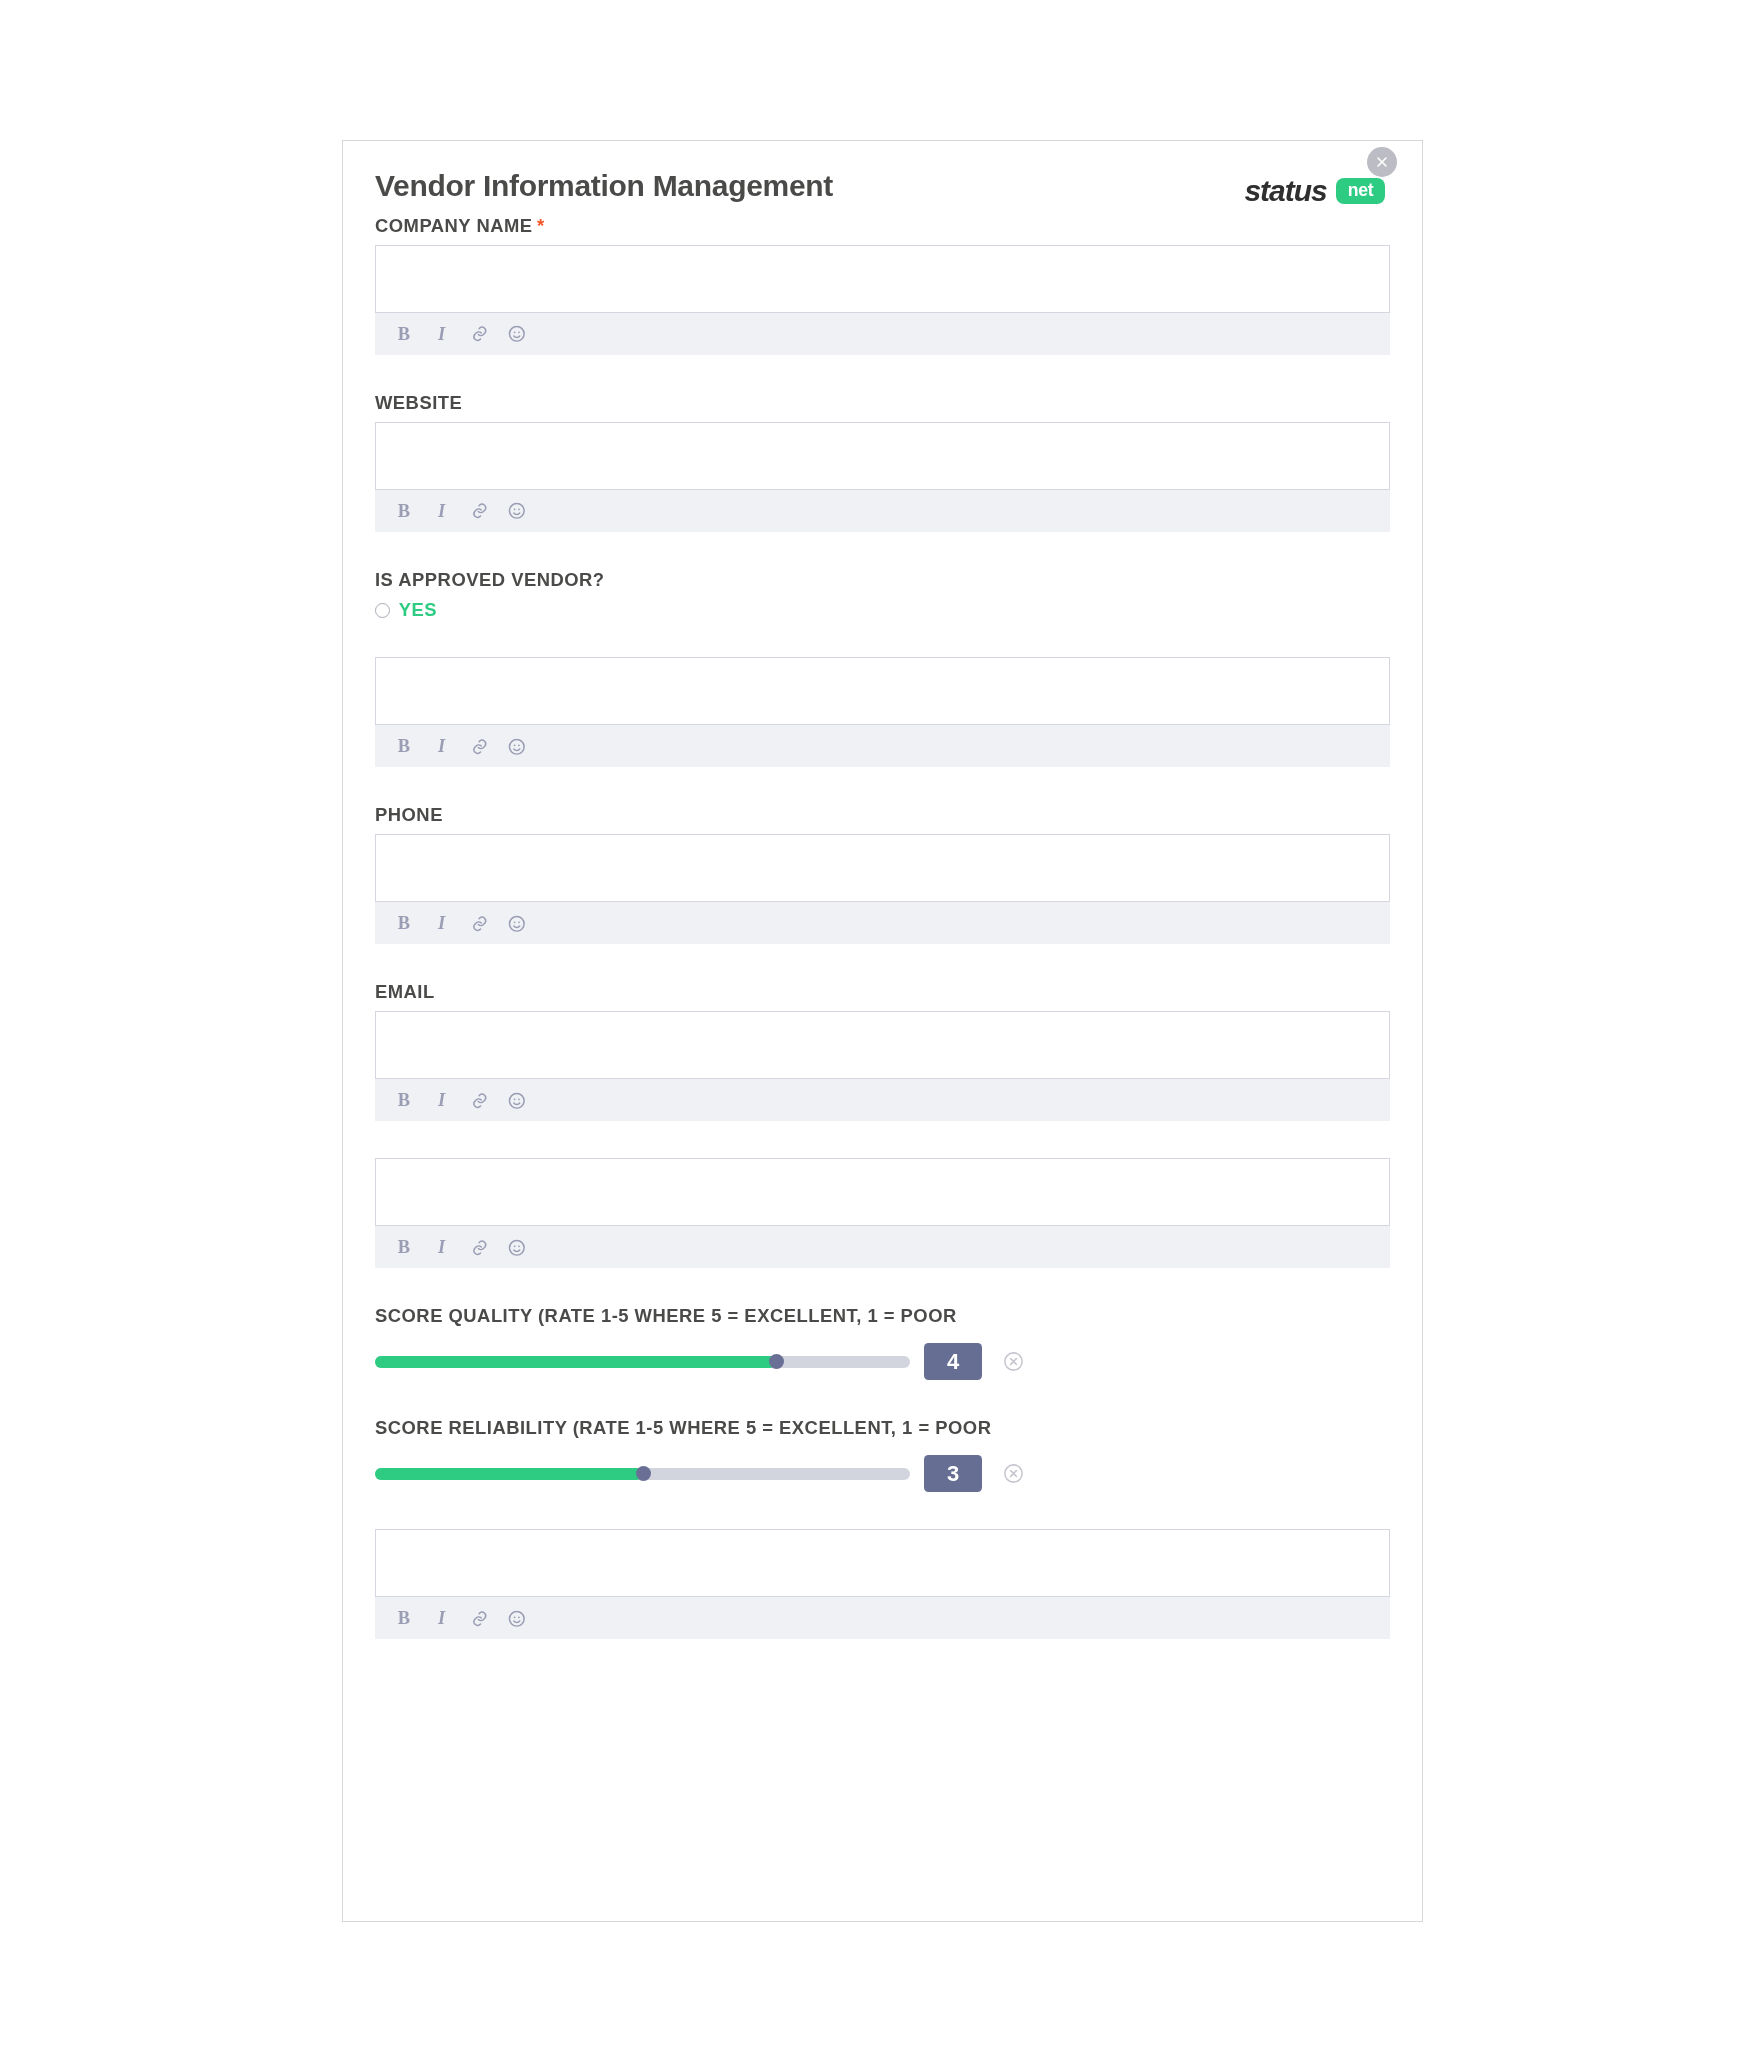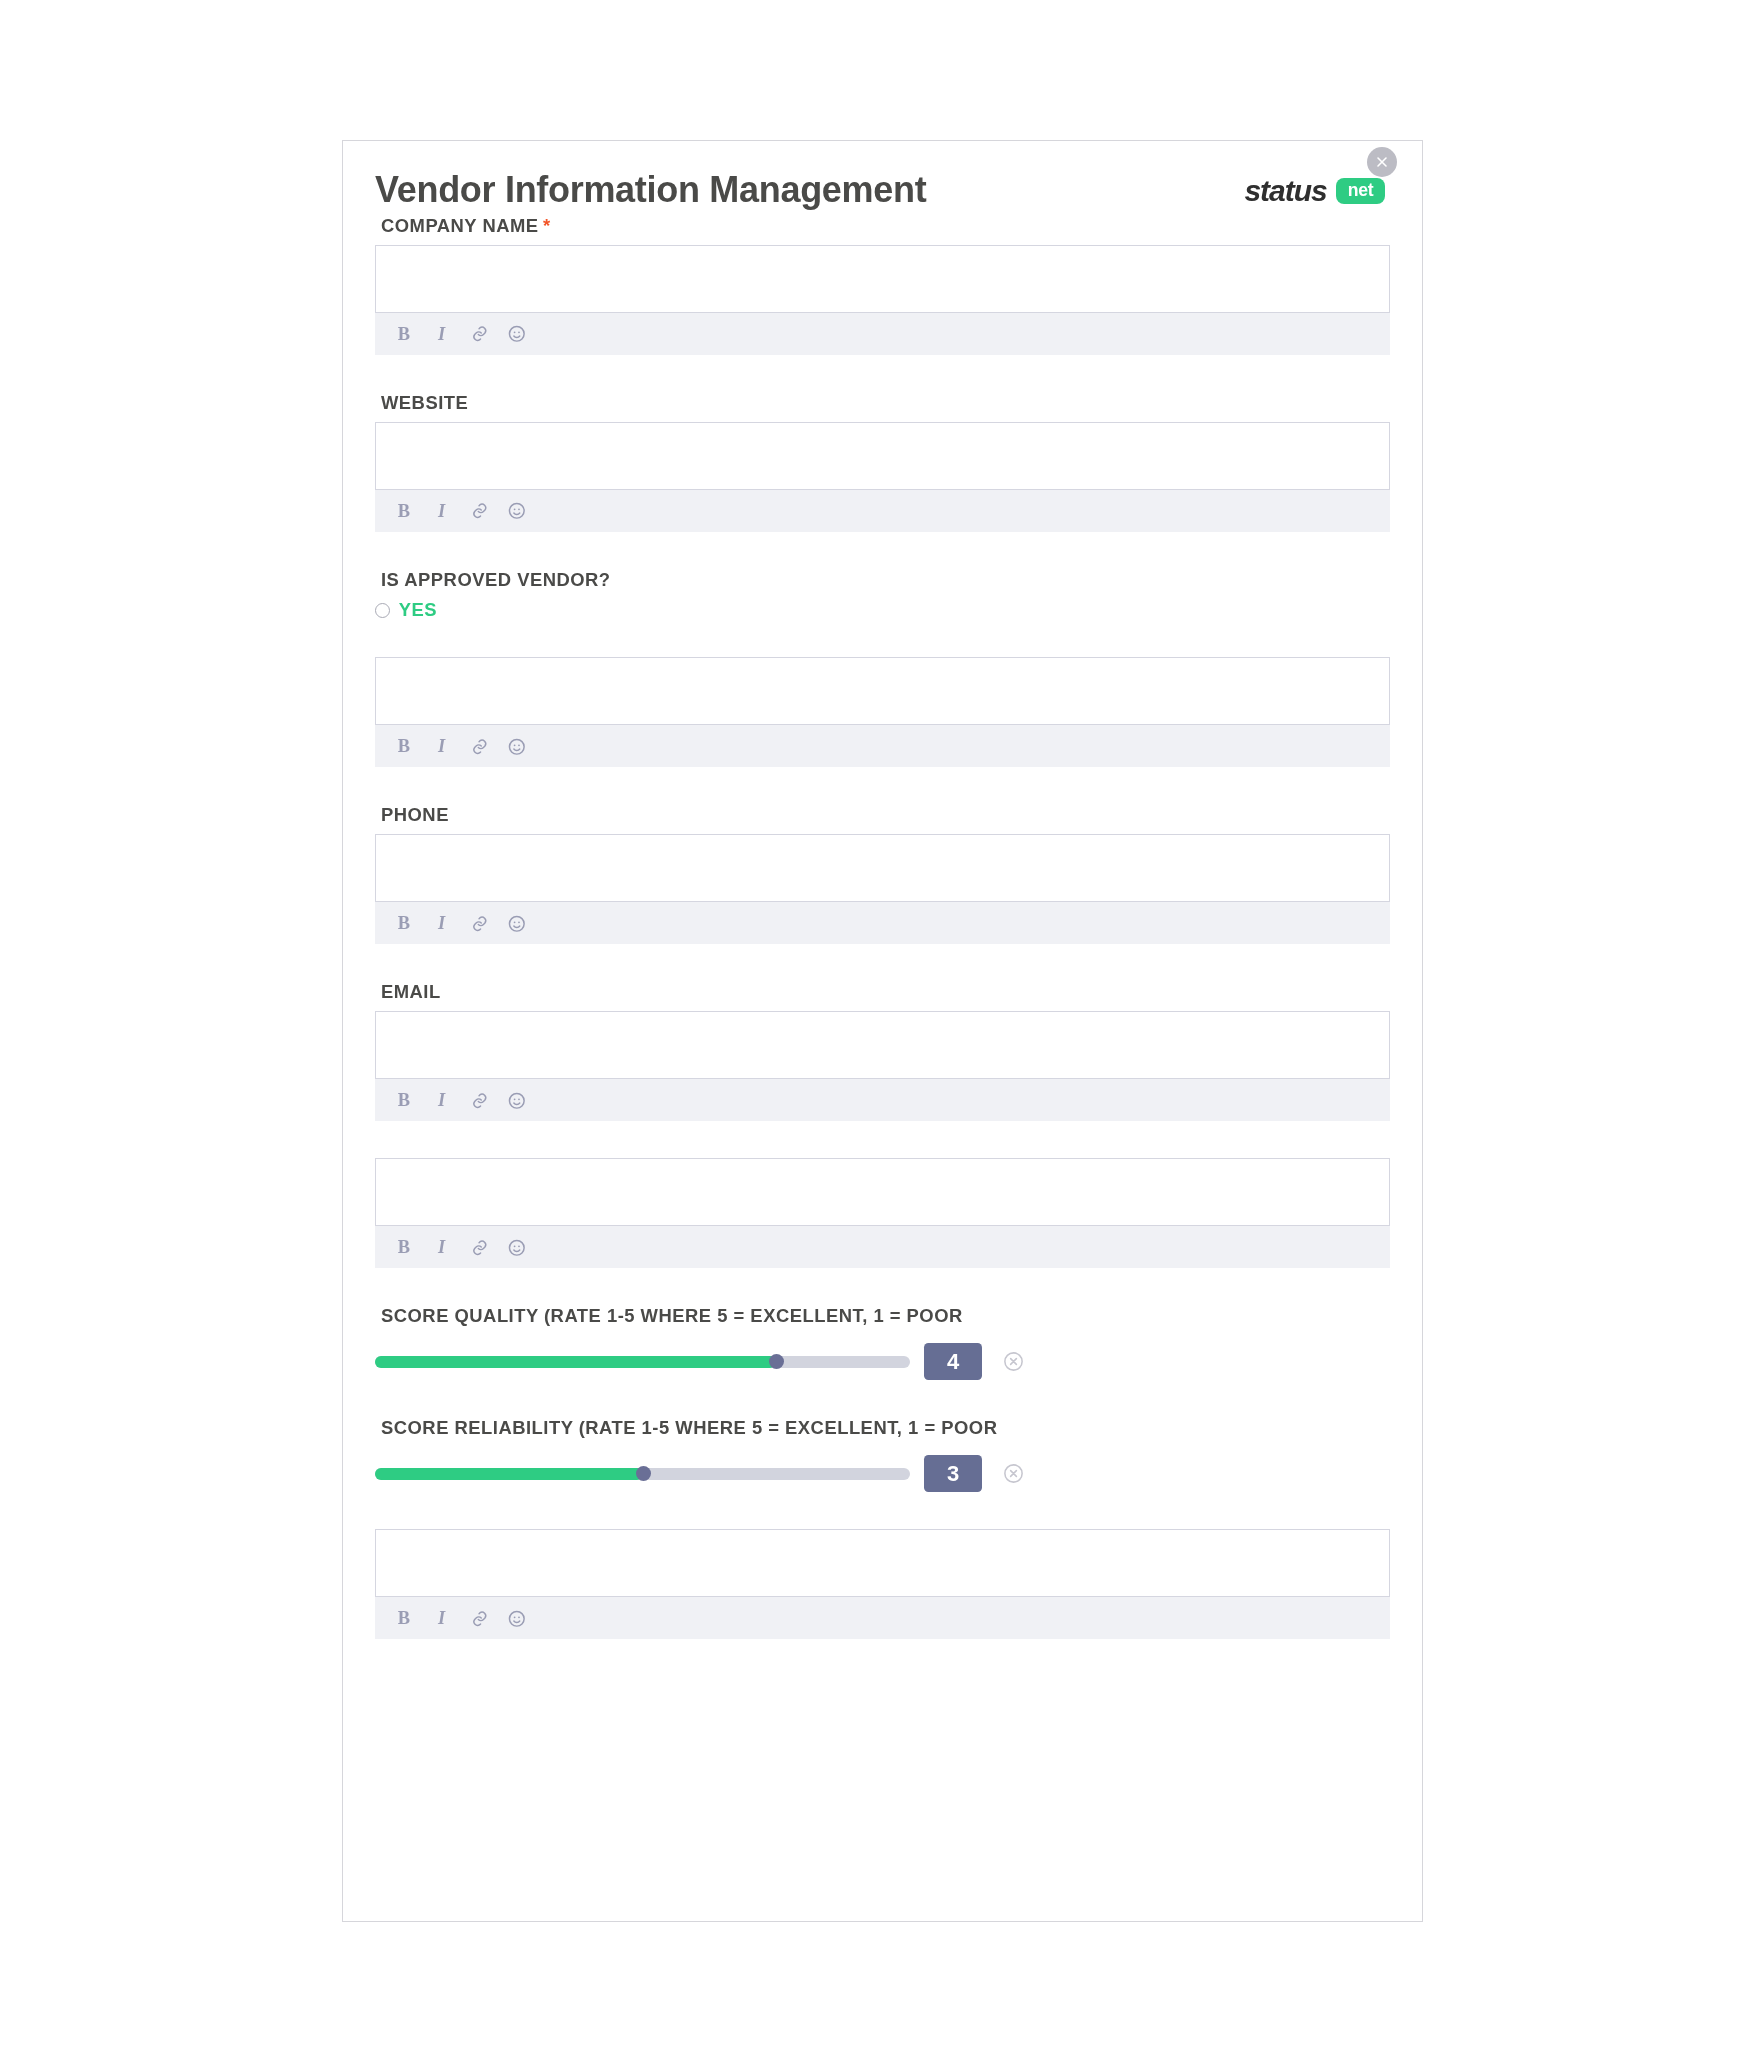--- a/index.html
+++ b/index.html
@@ -30,21 +30,21 @@
   }
 
   
   .header-row {
     position: relative;
     height: 46px;
   }
   .form-title {
     position: absolute;
     left: 0; top: 0;
-    font-size: 36px;
+    font-size: 30px;
     font-weight: bold;
     color: #4a4a48;
     letter-spacing: -0.3px;
     white-space: nowrap;
   }
   .brand {
     position: absolute;
     right: 5.3px;
     top: 7px;
     display: flex;
@@ -85,21 +85,21 @@
   }
   .close-btn svg { display: block; }
 
   
   .field { margin-bottom: 0; }
   .field-label {
     font-size: 18.4px;
     font-weight: bold;
     color: #4a4a48;
     letter-spacing: 0.5px;
-    margin: 0 0 8px 6px;
+    margin: 0 0 8px 0;
     text-transform: uppercase;
     white-space: nowrap;
   }
   .req-star {
     color: #f2562a;
     font-size: 18.4px;
     font-weight: bold;
     margin-left: 4.4px;
   }
   .editor-box {

